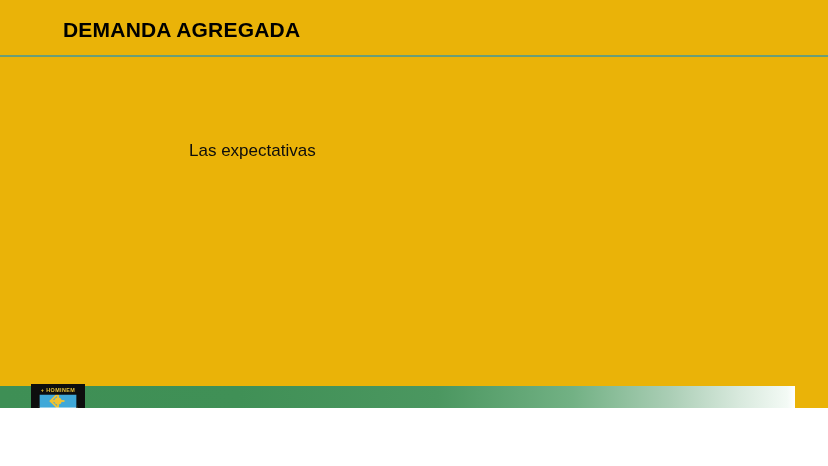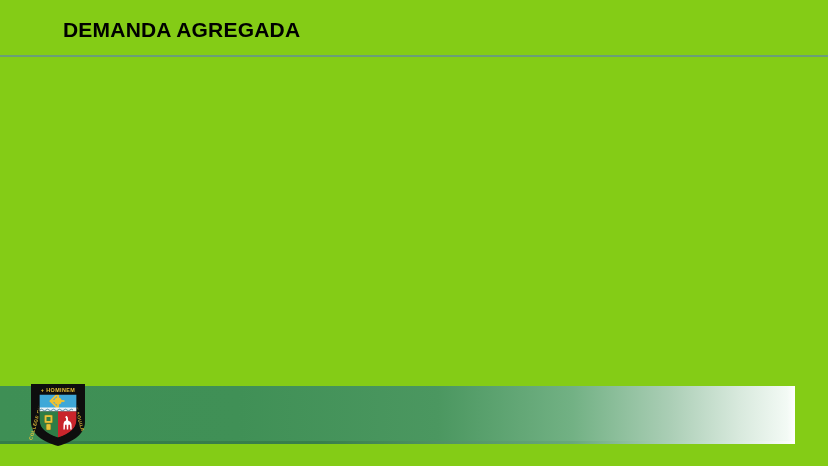--- a/index.html
+++ b/index.html
@@ -6,22 +6,22 @@
     margin: 0;
     padding: 0;
     background: #ffffff;
   }
   body {
     font-family: "Liberation Sans", sans-serif;
   }
   .slide {
     position: relative;
     width: 828px;
-    height: 466px;
-    background: #84cc16;
+    height: 408px;
+    background: #eab308;
     overflow: hidden;
   }
 
   
   .title-area {
     position: absolute;
     left: 0;
     top: 0;
     width: 828px;
     height: 57px;
@@ -129,20 +129,21 @@
 <body>
 
 <div class="slide">
 
   <div class="title-area">
     <div class="slide-title nosel">DEMANDA AGREGADA</div>
     <div class="title-rule"></div>
   </div>
 
   <div class="body-area">
+    <div class="lead-line nosel">Las expectativas</div>
   </div>
 
   <div class="footer-band"></div>
   <div class="footer-band-edge"></div>
 
   <div class="crest">
     <svg viewBox="0 0 58 66" width="58" height="66">
 
       <path d="M2,2 L56,2 L56,40 C56,52 44,60 29,64 C14,60 2,52 2,40 Z" fill="#0e0e0e"></path>
 

